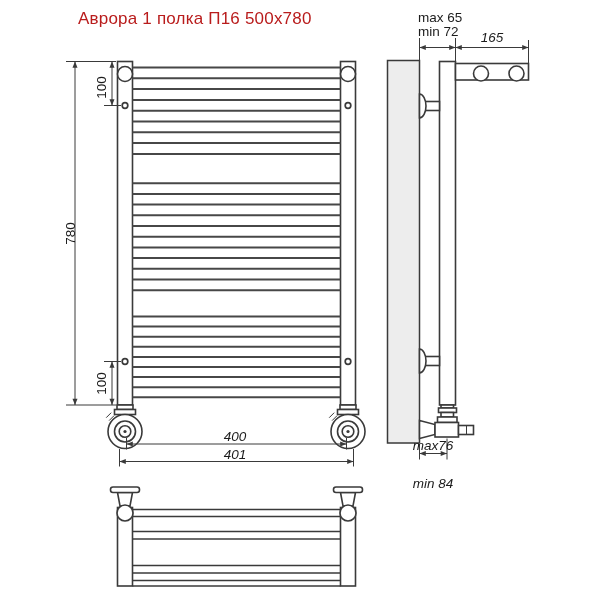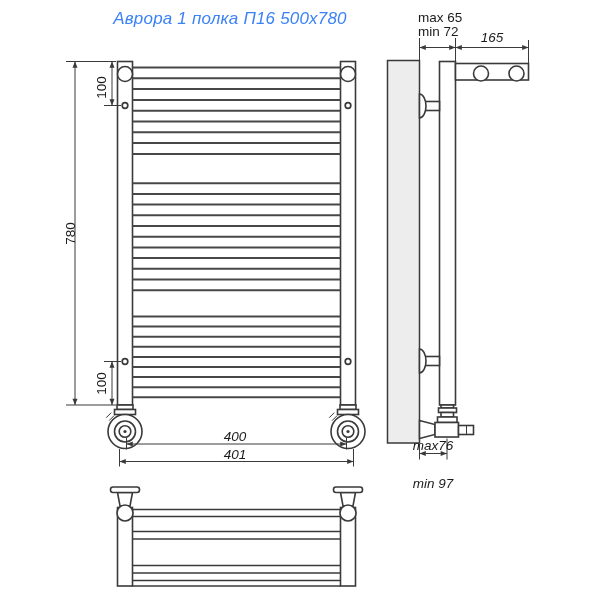--- a/index.html
+++ b/index.html
@@ -2,21 +2,21 @@
 <html><head>
 <meta charset="utf-8">
 <style>
   html,body{margin:0;padding:0;background:#fff;}
   #stage{position:relative;width:600px;height:600px;background:#ffffff;overflow:hidden;
          font-family:"Liberation Sans",sans-serif;}
   #drawing{position:absolute;left:0;top:0;}
   .lbl{position:absolute;color:#1c1c1c;font-size:13.5px;line-height:15px;white-space:nowrap;}
   .ctr{text-align:center;font-style:italic;}
   .rot{transform:rotate(-90deg);transform-origin:center center;text-align:center;}
-  #title-label{font-size:17px;letter-spacing:.2px;color:#3b82f6;text-align:center;font-style:italic;}
+  #title-label{font-size:17px;letter-spacing:.2px;color:#b91c1c;}
   
   .o{stroke:#3a3a3a;stroke-width:1.6;fill:#ffffff;}
   .ol{stroke:#3a3a3a;stroke-width:1.6;fill:none;}
   .wall{stroke:#3a3a3a;stroke-width:1.5;fill:#ededed;}
   .dim{stroke:#3a3a3a;stroke-width:1;fill:none;}
   .scr{stroke:#3a3a3a;stroke-width:1.7;fill:#ffffff;}
   #front-bars line{stroke:#474747;stroke-width:2;}
   #top-bands line{stroke:#3a3a3a;stroke-width:1.5;}
 </style>
 </head>
@@ -209,15 +209,15 @@
 <div class="lbl rot" style="left:51px;top:226px;width:38px;">780</div>
 <div class="lbl rot" style="left:82px;top:80px;width:38px;">100</div>
 <div class="lbl rot" style="left:82px;top:376px;width:38px;">100</div>
 <div class="lbl ctr" style="left:206px;top:429px;width:58px;">400</div>
 <div class="lbl ctr" style="left:206px;top:446.5px;width:58px;">401</div>
 
 <div class="lbl" style="left:418px;top:10px;">max 65</div>
 <div class="lbl" style="left:418px;top:23.5px;">min 72</div>
 <div class="lbl ctr" style="left:463px;top:29.5px;width:58px;">165</div>
 <div class="lbl ctr" style="left:402px;top:438px;width:62px;">max76</div>
-<div class="lbl ctr" style="left:402px;top:475.5px;width:62px;">min 97</div>
+<div class="lbl ctr" style="left:402px;top:475.5px;width:62px;">min 84</div>
 
 </div>
 
 </body></html>

